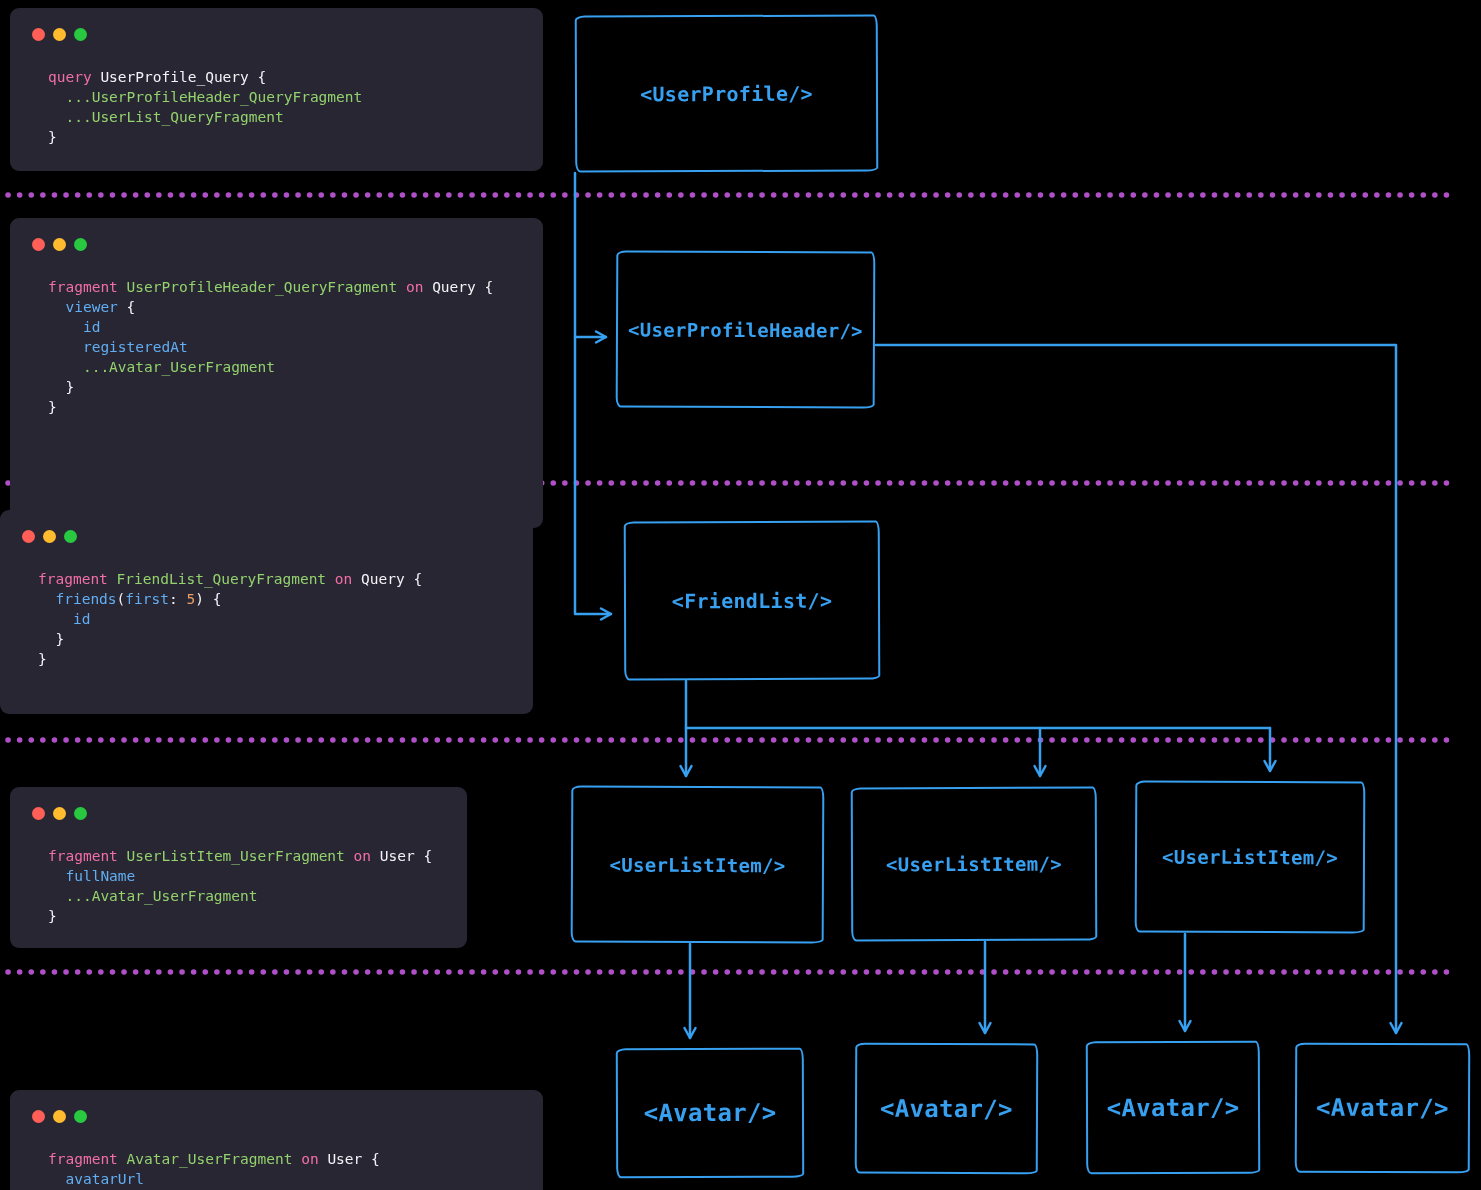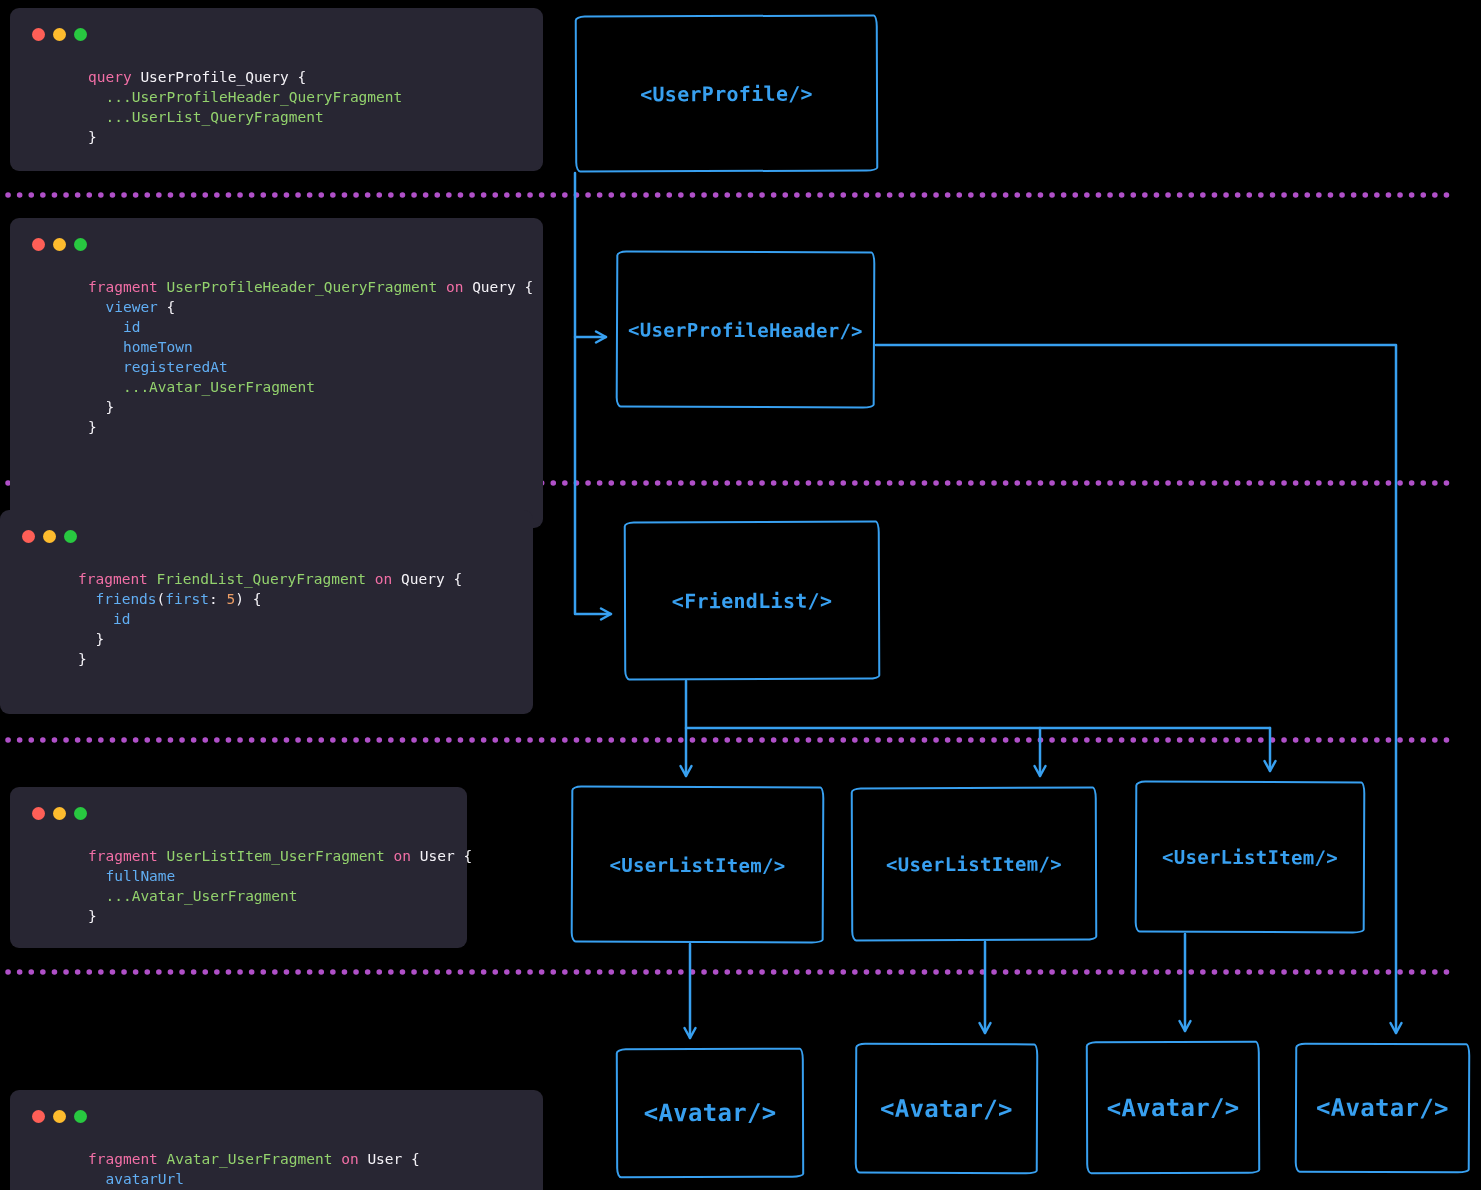--- a/index.html
+++ b/index.html
@@ -25,21 +25,21 @@
   .sep{stroke:var(--purple);stroke-width:5.5;stroke-linecap:round;stroke-dasharray:0.1 11.5;fill:none;}
 
   
   .code-window{position:absolute;background:var(--win-bg);border-radius:9px;}
   .traffic{display:flex;gap:8px;margin:20px 0 0 22px;height:13px;}
   .dot{width:13px;height:13px;border-radius:50%;display:inline-block;}
   .dot.red{background:#ff5f57;}
   .dot.yellow{background:#febc2e;}
   .dot.green{background:#28c840;}
   .code{margin:26px 0 0 38px;font-size:14.5px;line-height:20px;}
-  .code-line{white-space:pre;margin-left:40px;}
+  .code-line{white-space:pre;}
   .tok-kw{color:var(--pink);}
   .tok-green{color:var(--green);}
   .tok-field{color:var(--field);}
   .tok-num{color:var(--orange);}
   .tok-plain{color:var(--plain);}
 
   
   .comp-box{position:absolute;border:2.5px solid var(--blue);
     border-radius:10px 4px 12px 5px / 5px 12px 4px 10px;
     display:flex;align-items:center;justify-content:center;background:transparent;}
@@ -99,21 +99,20 @@
   <div class="code-window" style="left:10px;top:218px;width:533px;height:310px">
     <div class="traffic">
       <span class="dot red"></span>
       <span class="dot yellow"></span>
       <span class="dot green"></span>
     </div>
     <div class="code">
         <div class="code-line"><span class="tok-kw">fragment </span><span class="tok-green">UserProfileHeader_QueryFragment </span><span class="tok-kw">on </span><span class="tok-plain">Query {</span></div>
         <div class="code-line"><span class="tok-field">  viewer </span><span class="tok-plain">{</span></div>
         <div class="code-line"><span class="tok-field">    id</span></div>
-        <div class="code-line"><span class="tok-field">    homeTown</span></div>
         <div class="code-line"><span class="tok-field">    registeredAt</span></div>
         <div class="code-line"><span class="tok-green">    ...Avatar_UserFragment</span></div>
         <div class="code-line"><span class="tok-plain">  }</span></div>
         <div class="code-line"><span class="tok-plain">}</span></div>
       </div>
   </div>
 
   <div class="code-window" style="left:0;top:510px;width:533px;height:204px">
     <div class="traffic">
       <span class="dot red"></span>

